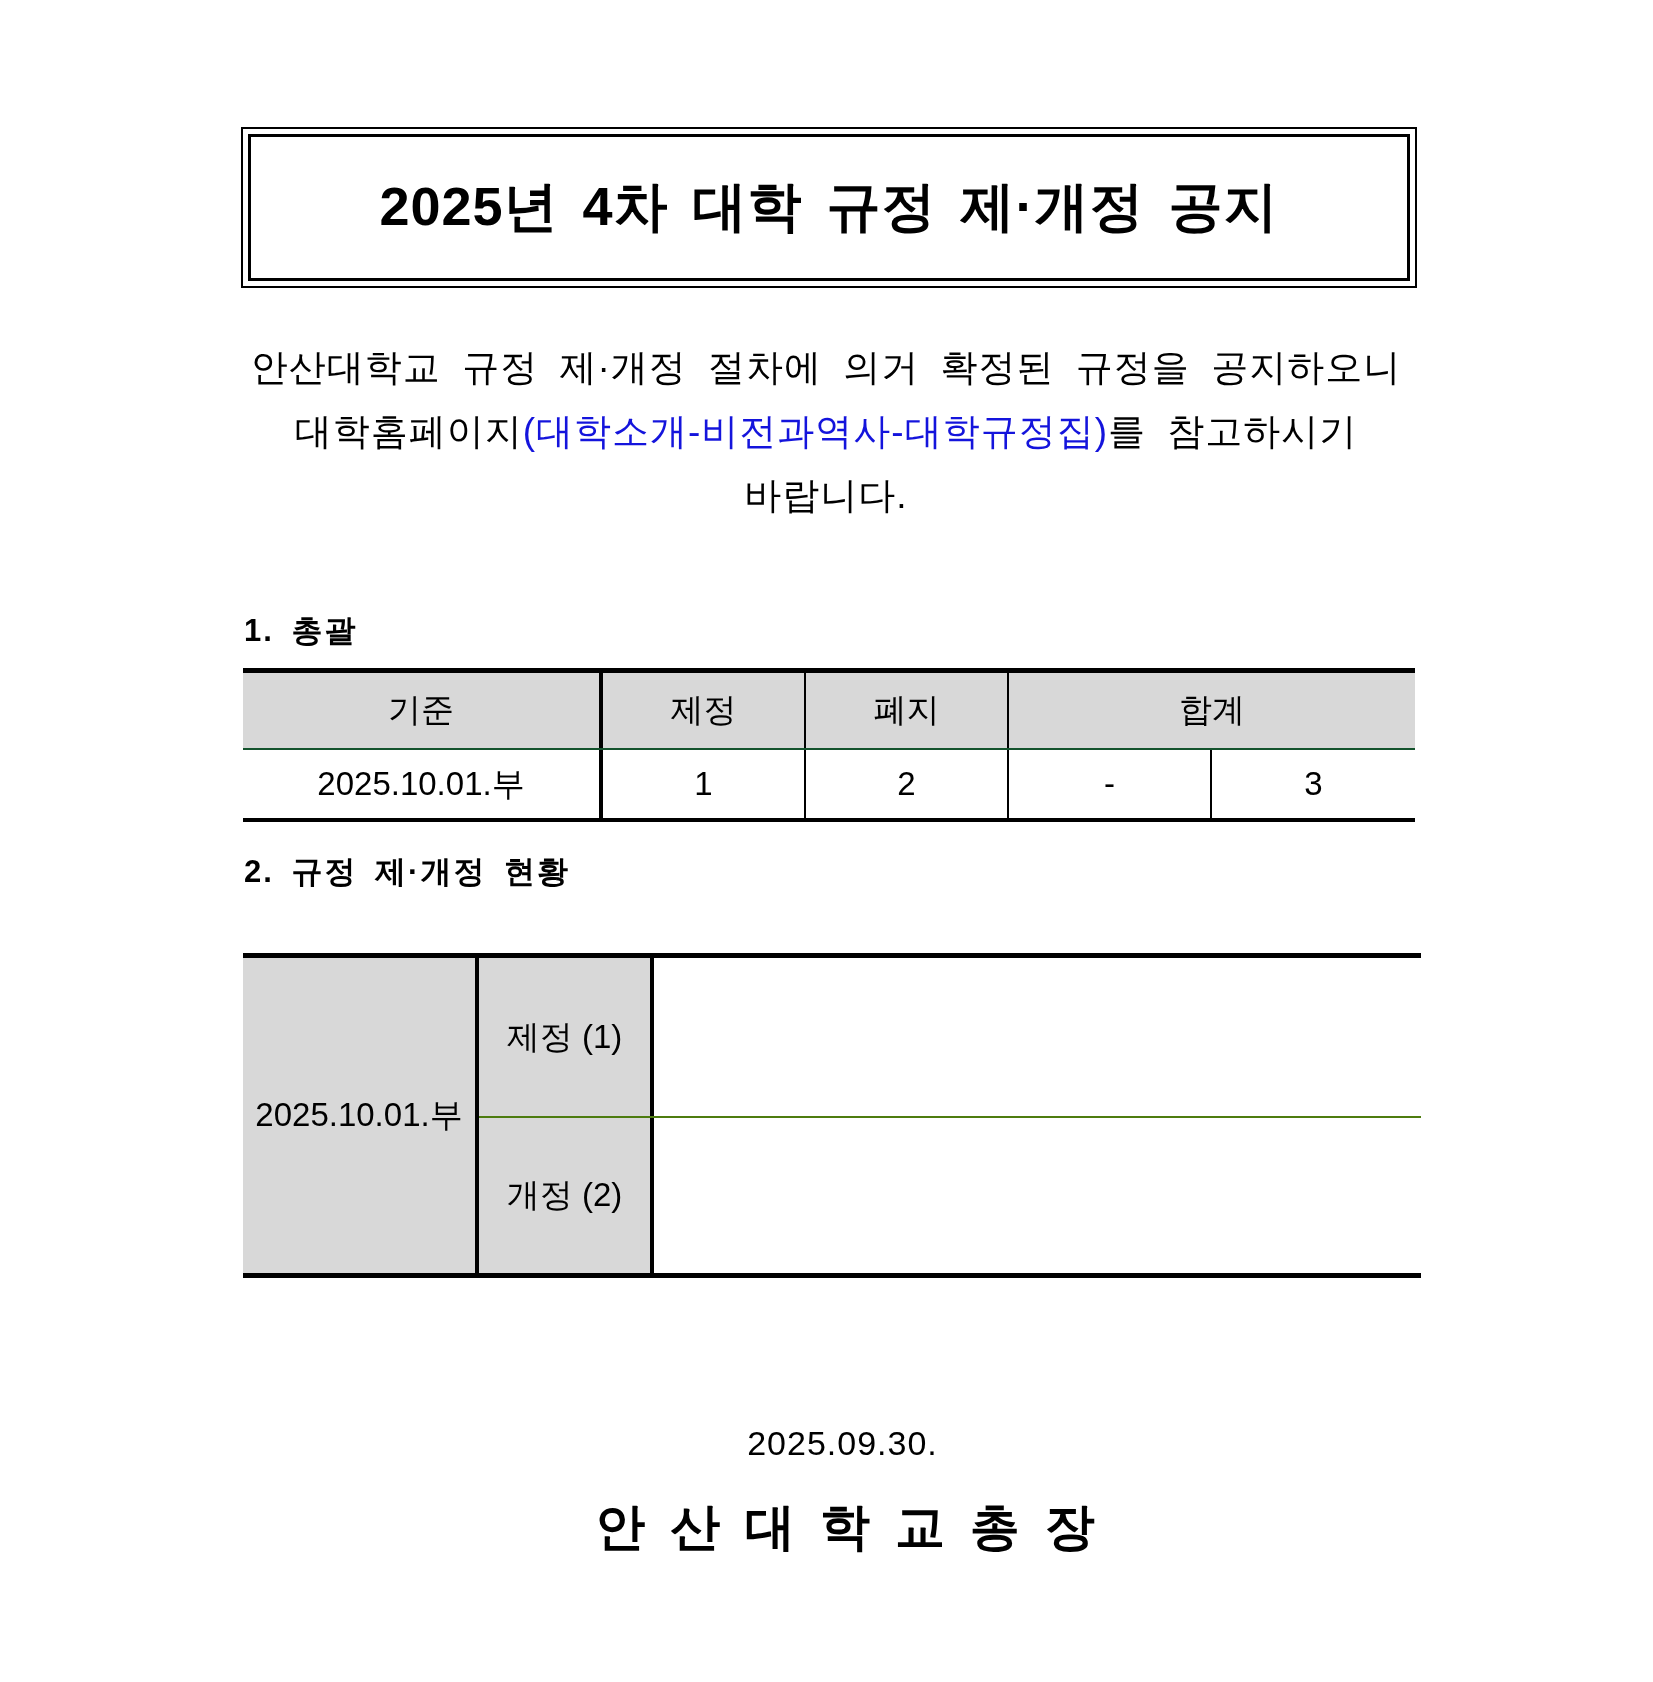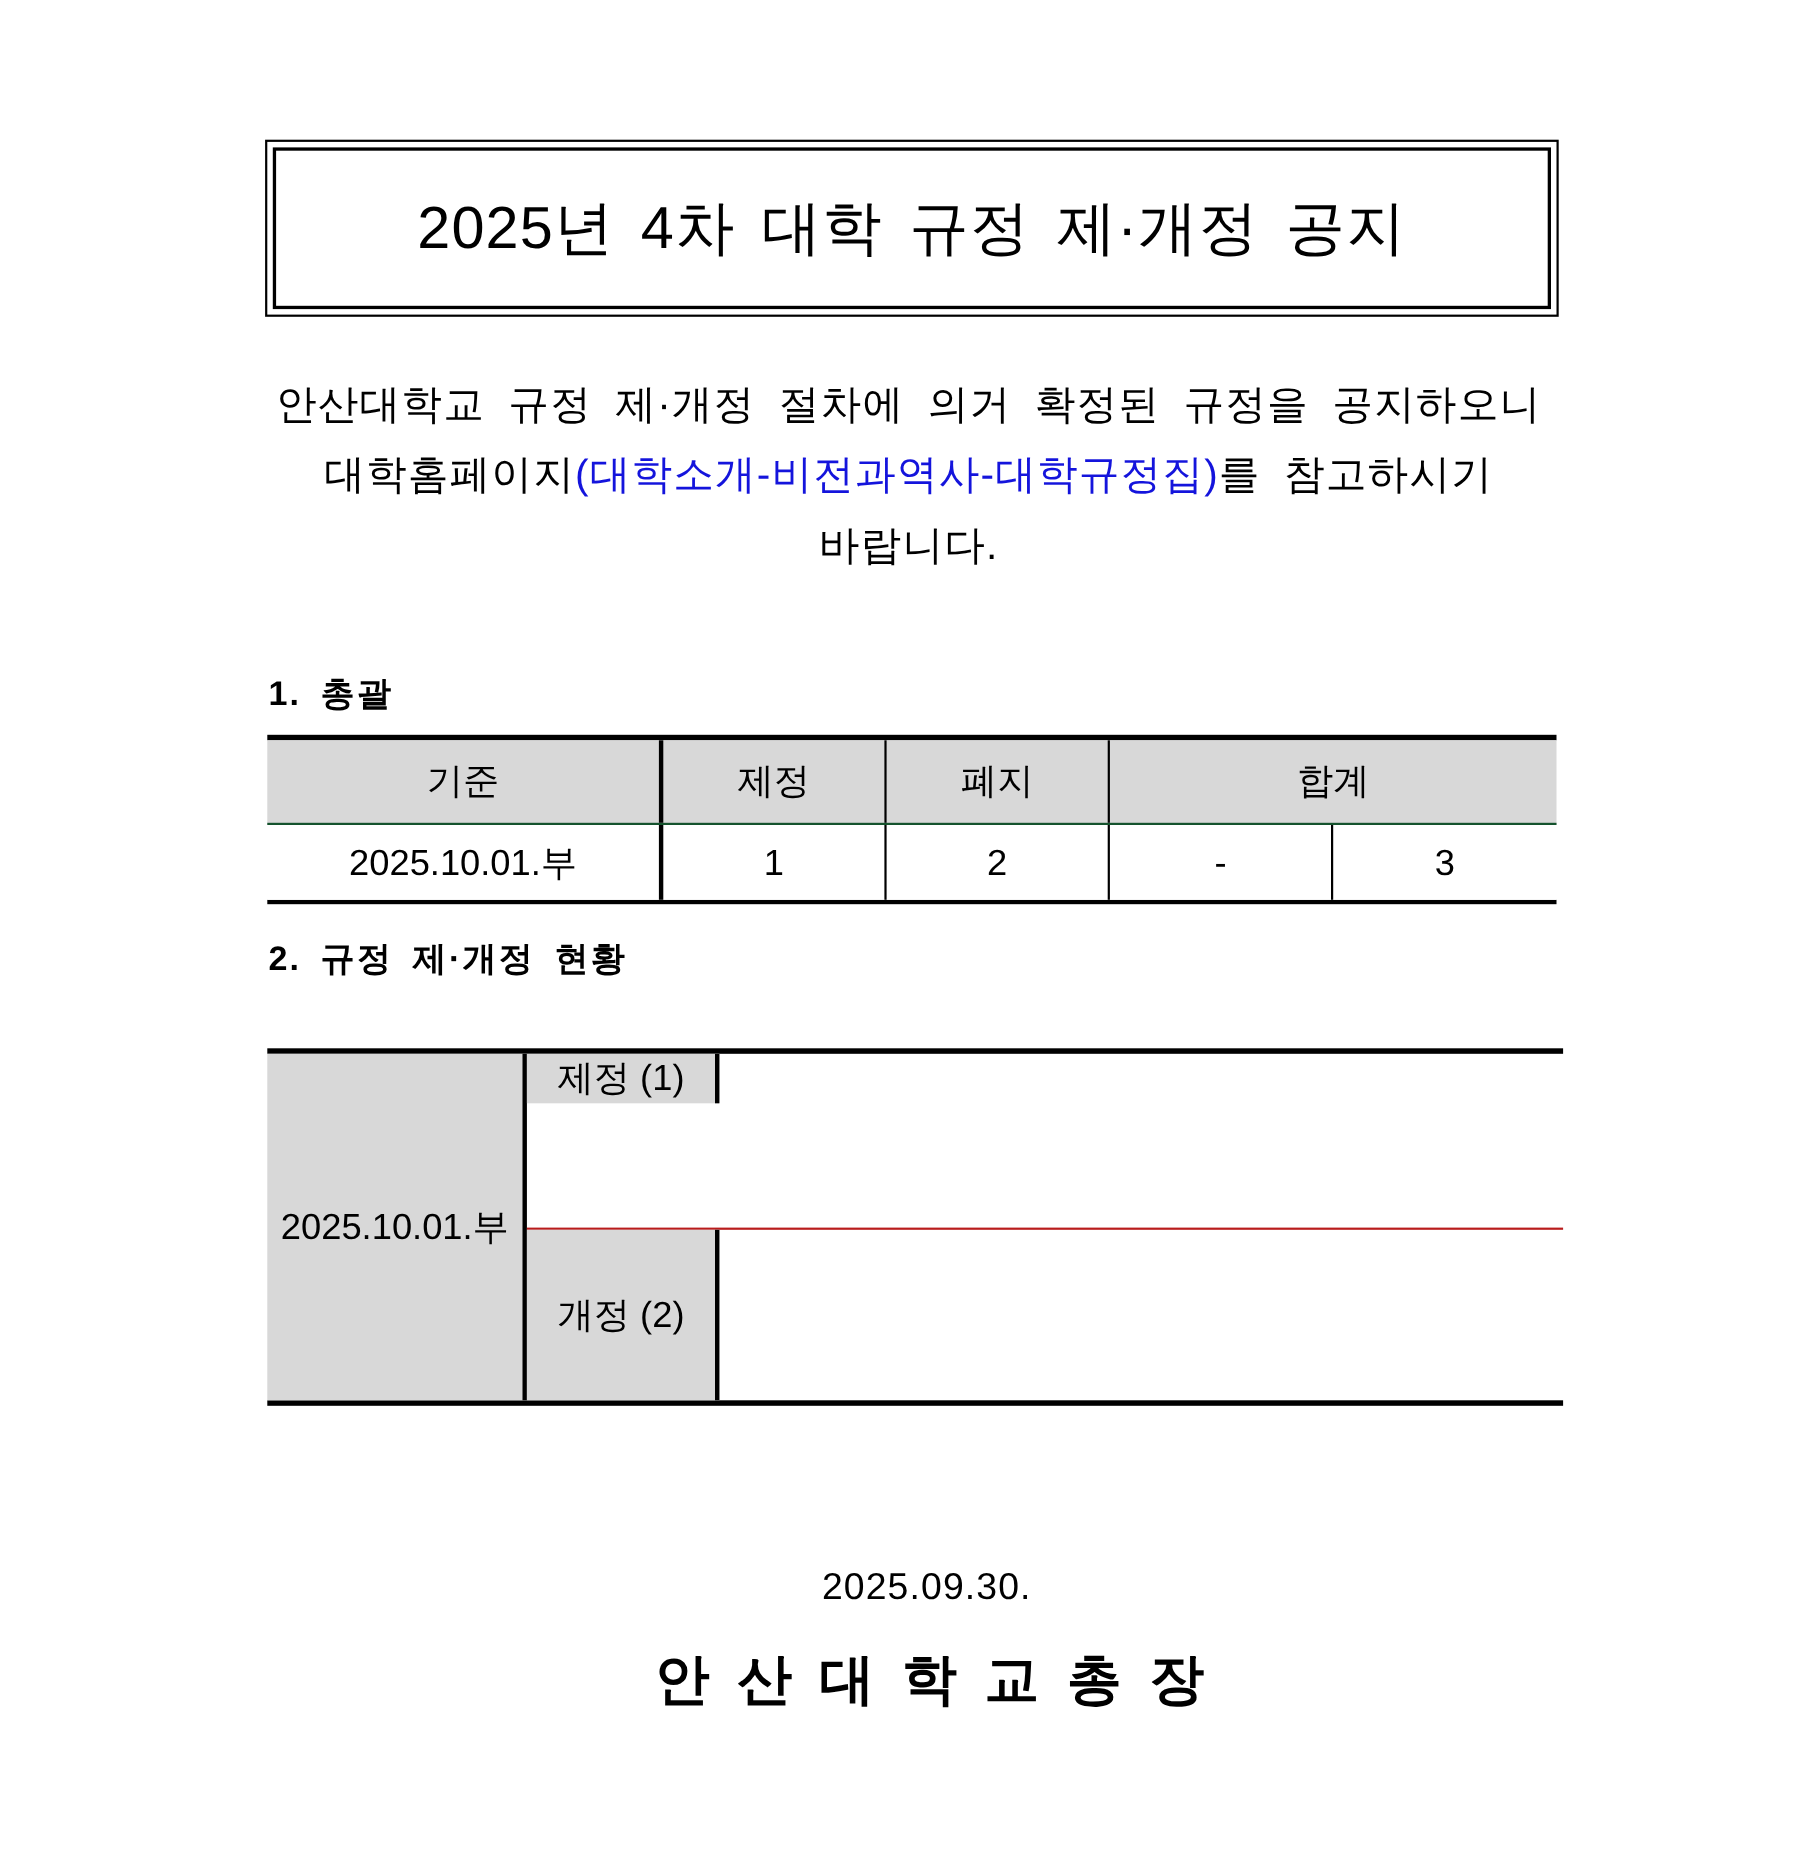--- a/index.html
+++ b/index.html
@@ -10,21 +10,21 @@
 
   
   .title-box{
     position:absolute;left:241px;top:127px;width:1176px;height:161px;
     border:2px solid #000;box-sizing:border-box;padding:5px;background:#fff;
   }
   .title-box-inner{
     width:100%;height:100%;border:3px solid #000;box-sizing:border-box;
     display:flex;align-items:center;justify-content:center;
   }
-  .notice-title{font-size:54px;font-weight:normal;letter-spacing:1px;word-spacing:8px;white-space:nowrap;}
+  .notice-title{font-size:54px;font-weight:bold;letter-spacing:1px;word-spacing:8px;white-space:nowrap;}
 
   
   .intro{
     position:absolute;left:126px;top:336px;width:1400px;
     text-align:center;font-size:37px;line-height:64px;word-spacing:10px;letter-spacing:1px;
   }
   .link-blue{color:var(--link-blue,#1414dc);}
 
   
   .sec-heading{
@@ -52,21 +52,21 @@
     border-top:5px solid #000;border-bottom:5px solid #000;box-sizing:border-box;
     display:flex;background:#fff;
   }
   .t2-date{
     width:236px;border-right:4px solid #000;box-sizing:border-box;
     background:var(--cell-gray,#d8d8d8);
     display:flex;align-items:center;justify-content:center;font-size:33px;white-space:nowrap;
   }
   .t2-right{flex:1;display:flex;flex-direction:column;}
   .t2-row{display:flex;}
-  .t2-row.r1{height:160px;border-bottom:2px solid #b91c1c;box-sizing:border-box;flex-direction:column;}
+  .t2-row.r1{height:160px;border-bottom:2px solid #4d7c0f;box-sizing:border-box;}
   .t2-row.r2{flex:1;}
   .t2-type{
     width:175px;border-right:4px solid #000;box-sizing:border-box;
     background:var(--cell-gray,#d8d8d8);
     display:flex;align-items:center;justify-content:center;font-size:33px;white-space:nowrap;
   }
   .t2-content{
     flex:1;display:flex;flex-direction:column;justify-content:center;
     padding-left:44px;font-size:33px;line-height:72px;letter-spacing:0.5px;
   }

